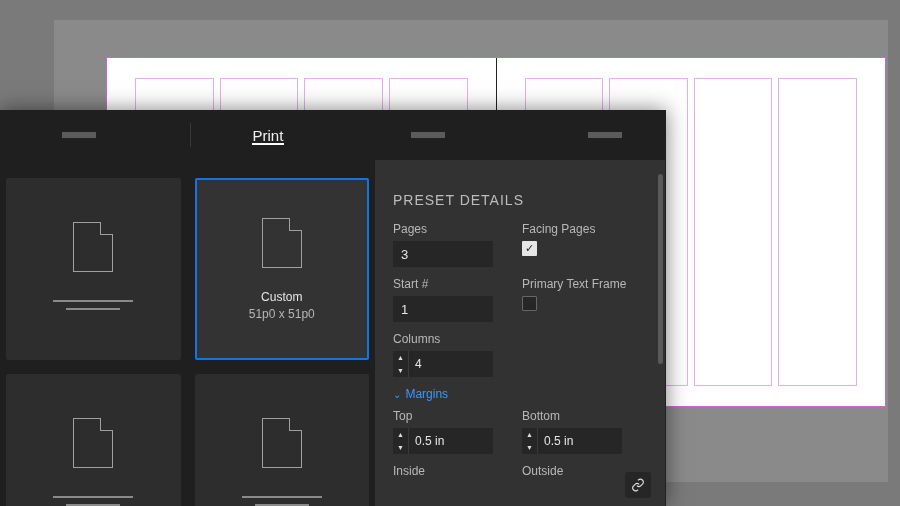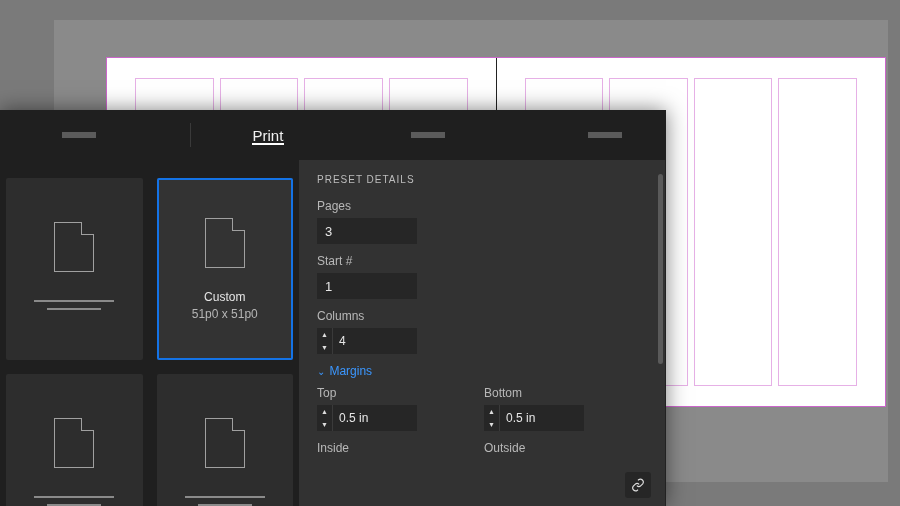--- a/index.html
+++ b/index.html
@@ -80,21 +80,21 @@
   }
 
   .body-row {
     flex: 1;
     display: flex;
     overflow: hidden;
   }
 
   
   .preset-area {
-    width: 299px;
+    width: 375px;
     background: #1f1f1f;
     padding: 18px 6px 4px 6px;
     display: grid;
     grid-template-columns: 1fr 1fr;
     grid-auto-rows: 182px;
     gap: 14px;
     overflow: hidden;
   }
   .preset {
     background: #2d2d2d;
@@ -145,23 +145,24 @@
     flex: 1;
     background: #323232;
     padding: 14px 18px 14px 18px;
     font-size: 12px;
     color: #c8c8c8;
     position: relative;
     border-right: 1px solid #222;
   }
   .details .section-title {
     letter-spacing: 1px;
-    font-size: 10px;
+    font-size: 14px;
     color: #bdbdbd;
     margin-bottom: 14px;
+    margin-top: 18px;
   }
   .field-row {
     display: flex;
     gap: 4px;
     margin-bottom: 10px;
   }
   .field { flex: 1; }
   .field-label { font-size: 12px; color: #b8b8b8; margin-bottom: 5px; display: block; }
   .txt-input {
     width: 100%; max-width: 100px;
@@ -305,26 +306,36 @@
     </div>
 
     <div class="details">
       <div class="section-title">PRESET DETAILS</div>
 
       <div class="field-row">
         <div class="field">
           <span class="field-label">Pages</span>
           <input class="txt-input" value="3" style="">
         </div>
+        <div class="field">
+          <span class="field-label">Facing Pages</span>
+          <div class="checkbox">
+              <span class="chk">✓</span>
+            </div>
+        </div>
       </div>
 
       <div class="field-row">
         <div class="field">
           <span class="field-label">Start #</span>
           <input class="txt-input" value="1" style="">
+        </div>
+        <div class="field">
+          <span class="field-label">Primary Text Frame</span>
+          <div class="checkbox empty"></div>
         </div>
       </div>
 
       <div class="field-row" style="margin-top:6px;">
         <div class="field">
           <span class="field-label">Columns</span>
           <div class="stepper">
             <div class="arrows">
                 <span>▲</span>
                 <span>▼</span>

